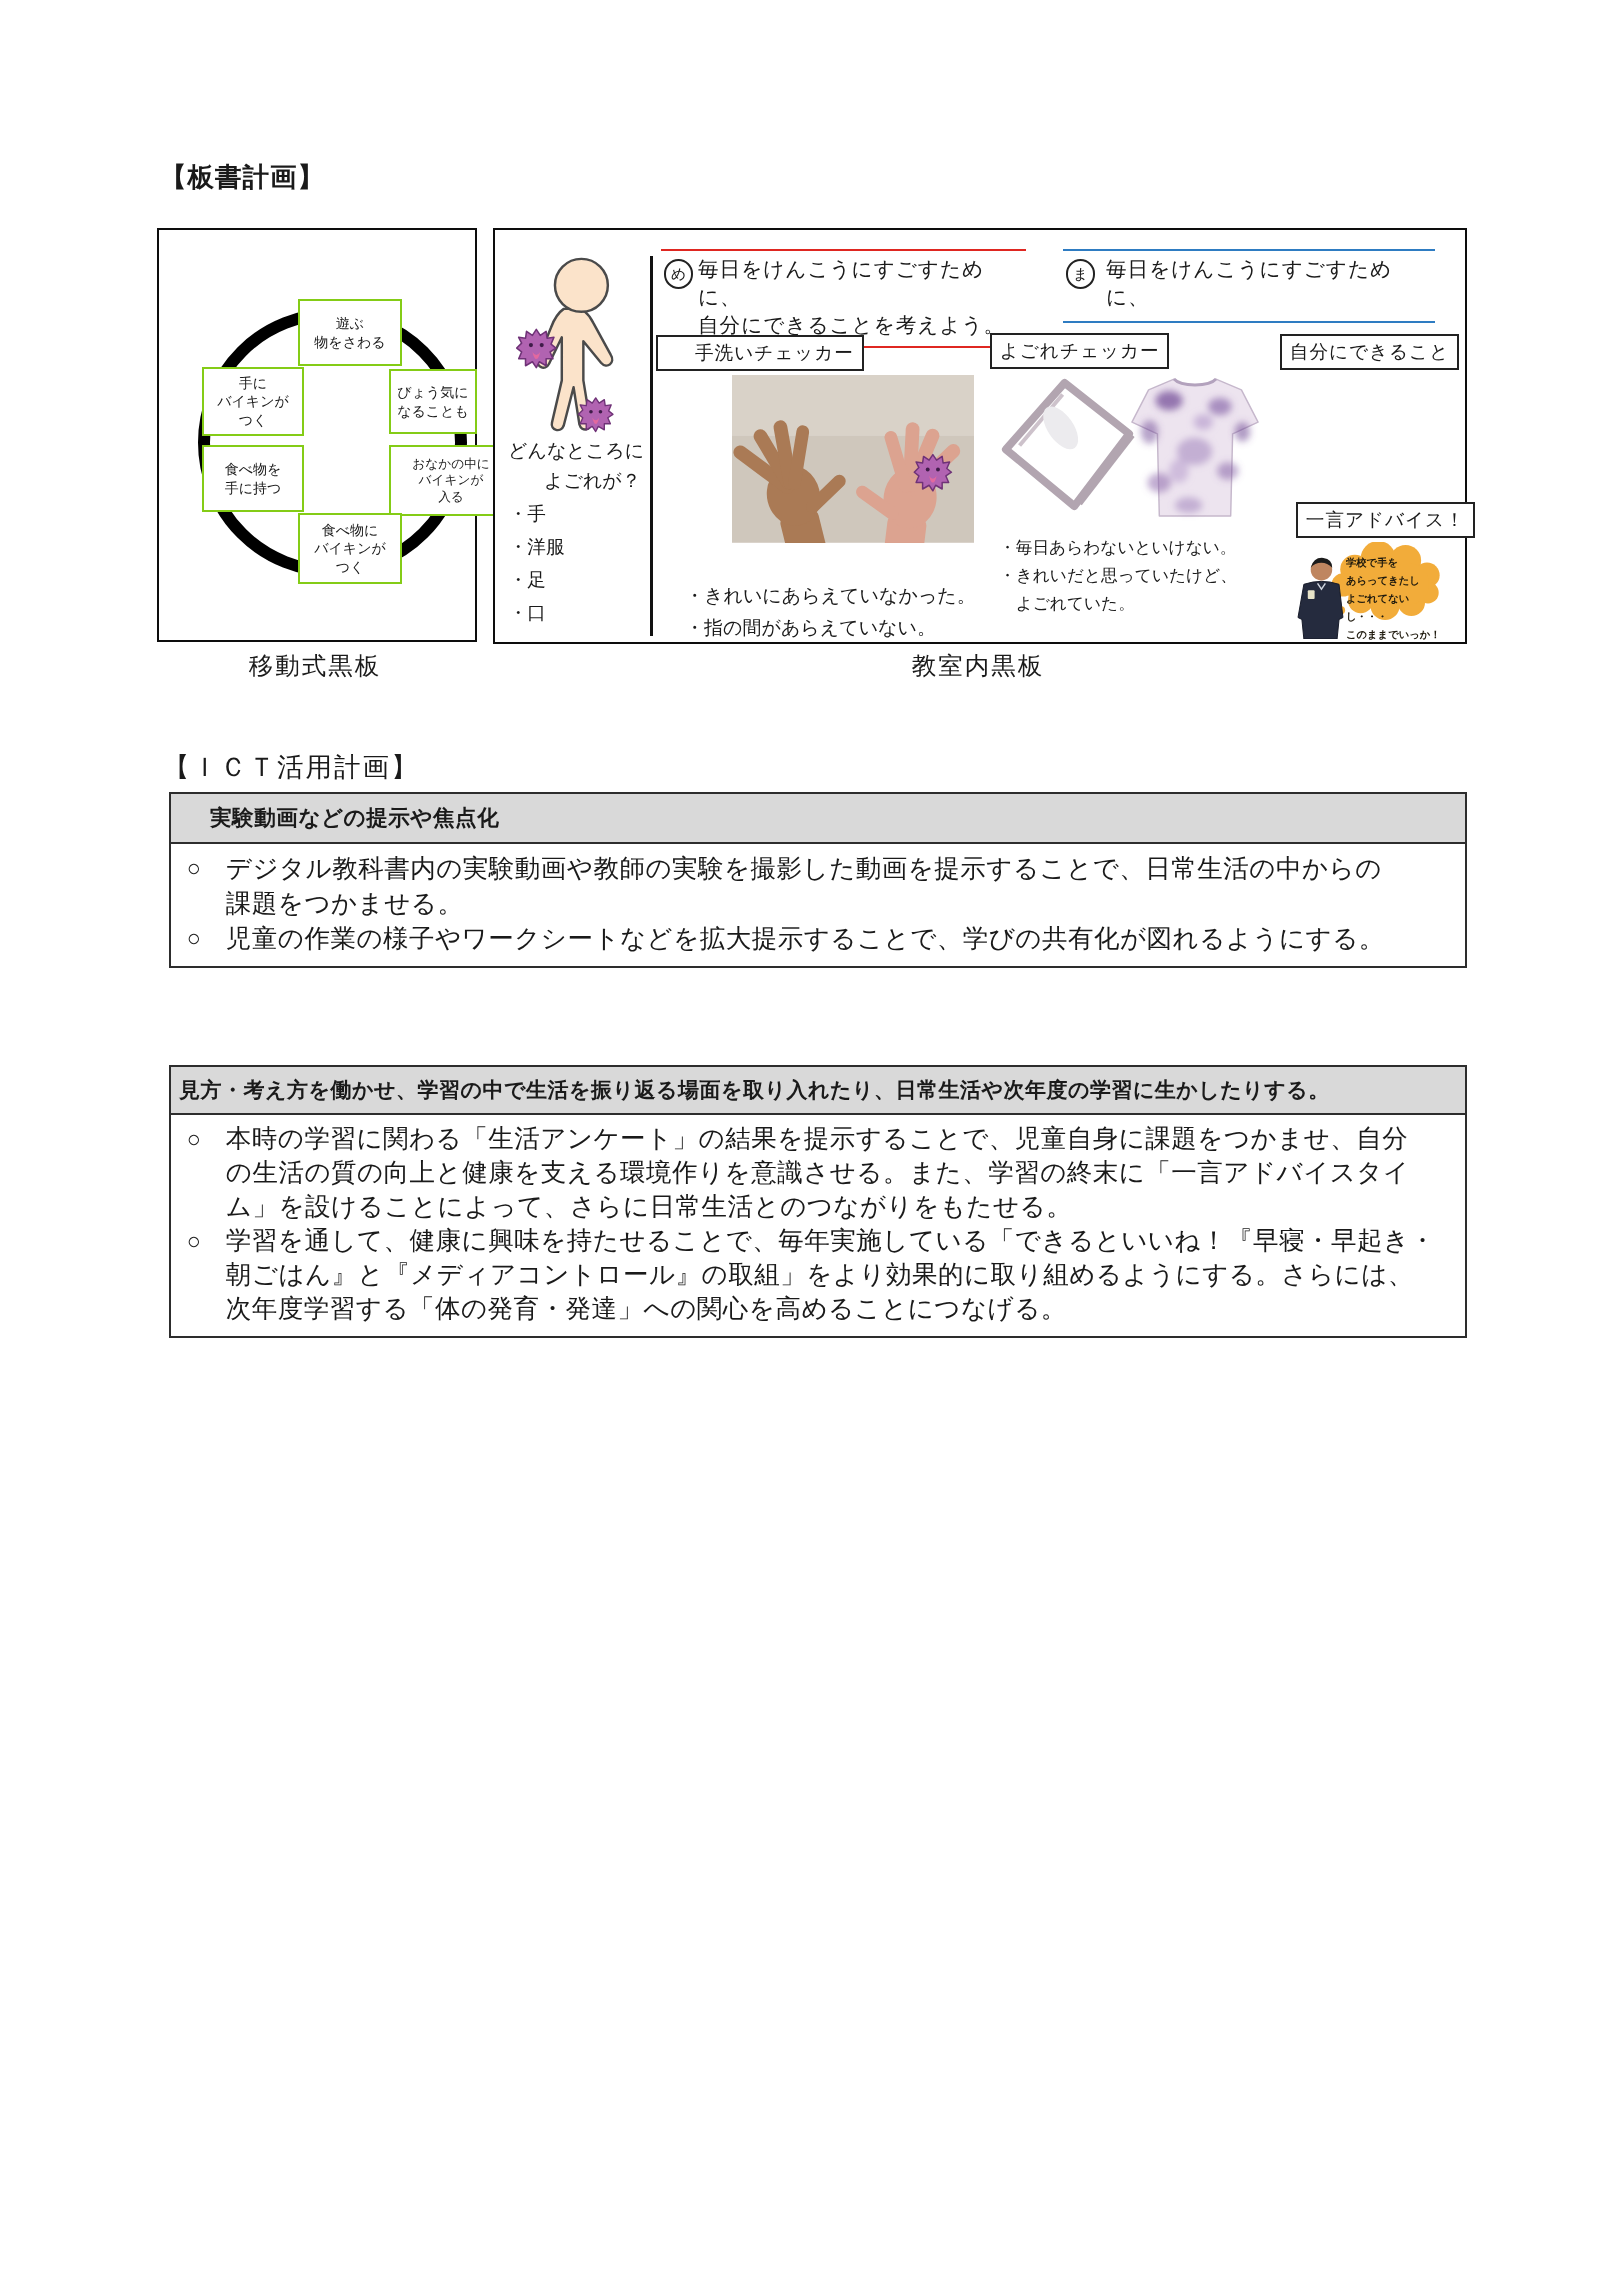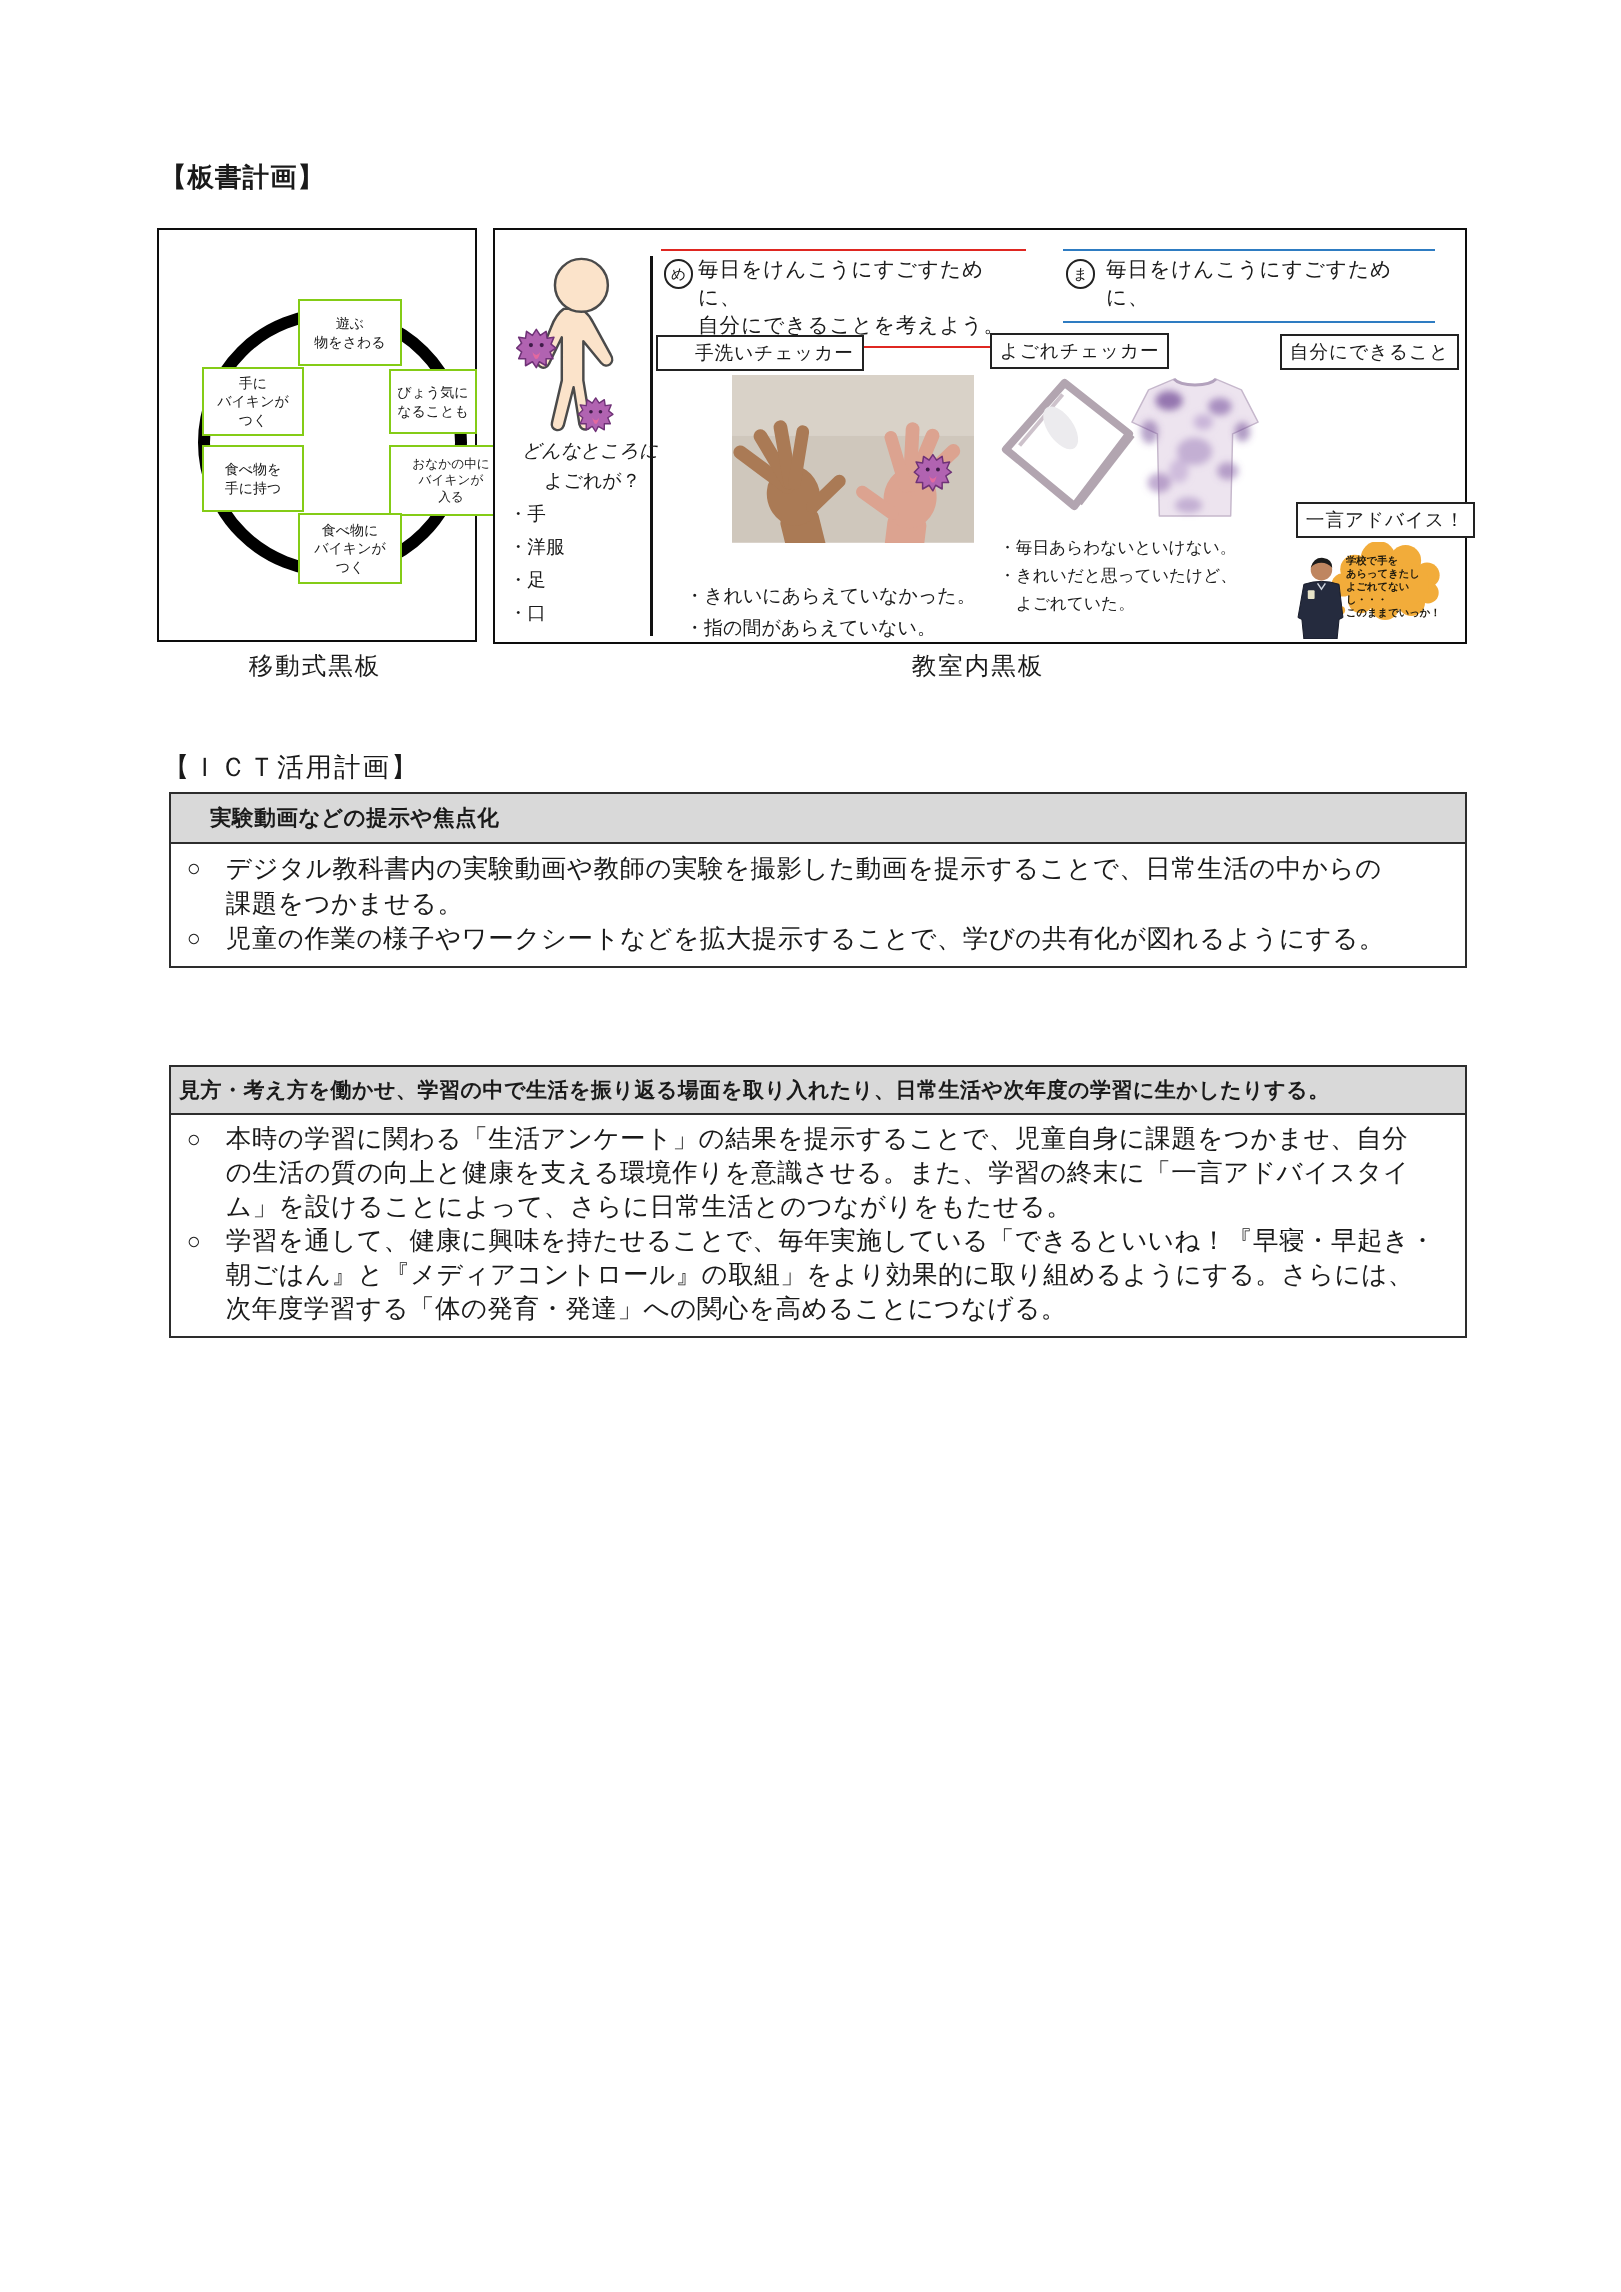--- a/index.html
+++ b/index.html
@@ -31,21 +31,21 @@
   #cyc-0{left:139px;top:69px;width:100px;height:63px;}
   #cyc-1{left:43px;top:137px;width:98px;height:65px;}
   #cyc-2{left:230px;top:139px;width:84px;height:61px;}
   #cyc-3{left:43px;top:215px;width:98px;height:63px;}
   #cyc-4{left:230px;top:215px;width:84px;height:67px;font-size:12.7px;padding-left:18px;}
   #cyc-5{left:139px;top:283px;width:100px;height:67px;}
 
   
   #board-divider{left:155px;top:25.5px;width:2.9px;height:380px;background:#111;}
   #person-svg{left:7.8px;top:17.6px;}
-  #q-line1{left:27px;top:208px;font-size:19px;font-style:italic;}
+  #q-line1{left:13px;top:208px;font-size:19px;}
   #q-line2{left:49px;top:238px;font-size:19px;}
   #spot-list{left:13.7px;top:267px;font-size:18.6px;line-height:33px;}
 
   .goal{border-top:2.9px solid var(--goal-red,#df2721);border-bottom:2.9px solid var(--goal-red,#df2721);padding:4.9px 0 6.9px 0;}
   #goal-red{left:166px;top:18.6px;width:365px;}
   #goal-blue{left:568px;top:18.6px;width:372px;border-color:var(--goal-blue,#2e7cc2);}
   .goal-inner{position:relative;min-height:59px;}
   .goal-badge{
     position:absolute;left:2.9px;top:3.9px;width:25.5px;height:25.5px;border:2px solid #222;border-radius:50%;
     display:flex;align-items:center;justify-content:center;font-size:14.7px;background:#fff;
@@ -63,21 +63,21 @@
 
   #hand-photo{left:237px;top:145px;width:242px;height:168px;overflow:hidden;}
   #hand-notes{left:190px;top:325px;font-size:19px;line-height:32px;margin-top:25px;}
   #cloth-svg{left:503px;top:147px;}
   #tshirt-svg{left:635px;top:143px;}
   #dirt-notes{left:504px;top:304px;font-size:16.7px;line-height:28px;}
 
   #teacher-svg{left:797px;top:325px;}
   #bubble-svg{left:836px;top:312px;}
   #bubble-text{left:851px;top:324px;width:98px;font-family:"Liberation Sans",sans-serif;
-    font-weight:700;font-size:10.3px;line-height:13px;color:#1f1a0e;}
+    font-weight:700;font-size:10.3px;line-height:18px;color:#1f1a0e;}
 
   
   .plan-table{left:169px;width:1294px;border:2px solid #2d2d2d;background:#fff;}
   #ict-table{top:792px;}
   #mikata-table{top:1065px;}
   .plan-header{
     background:var(--table-header-gray,#d9d9d9);border-bottom:2px solid #2d2d2d;
     font-family:"Liberation Sans",sans-serif;font-weight:700;
   }
   #ict-table .plan-header{height:48px;line-height:48px;font-size:21.6px;padding-left:39px;letter-spacing:0.5px;}

